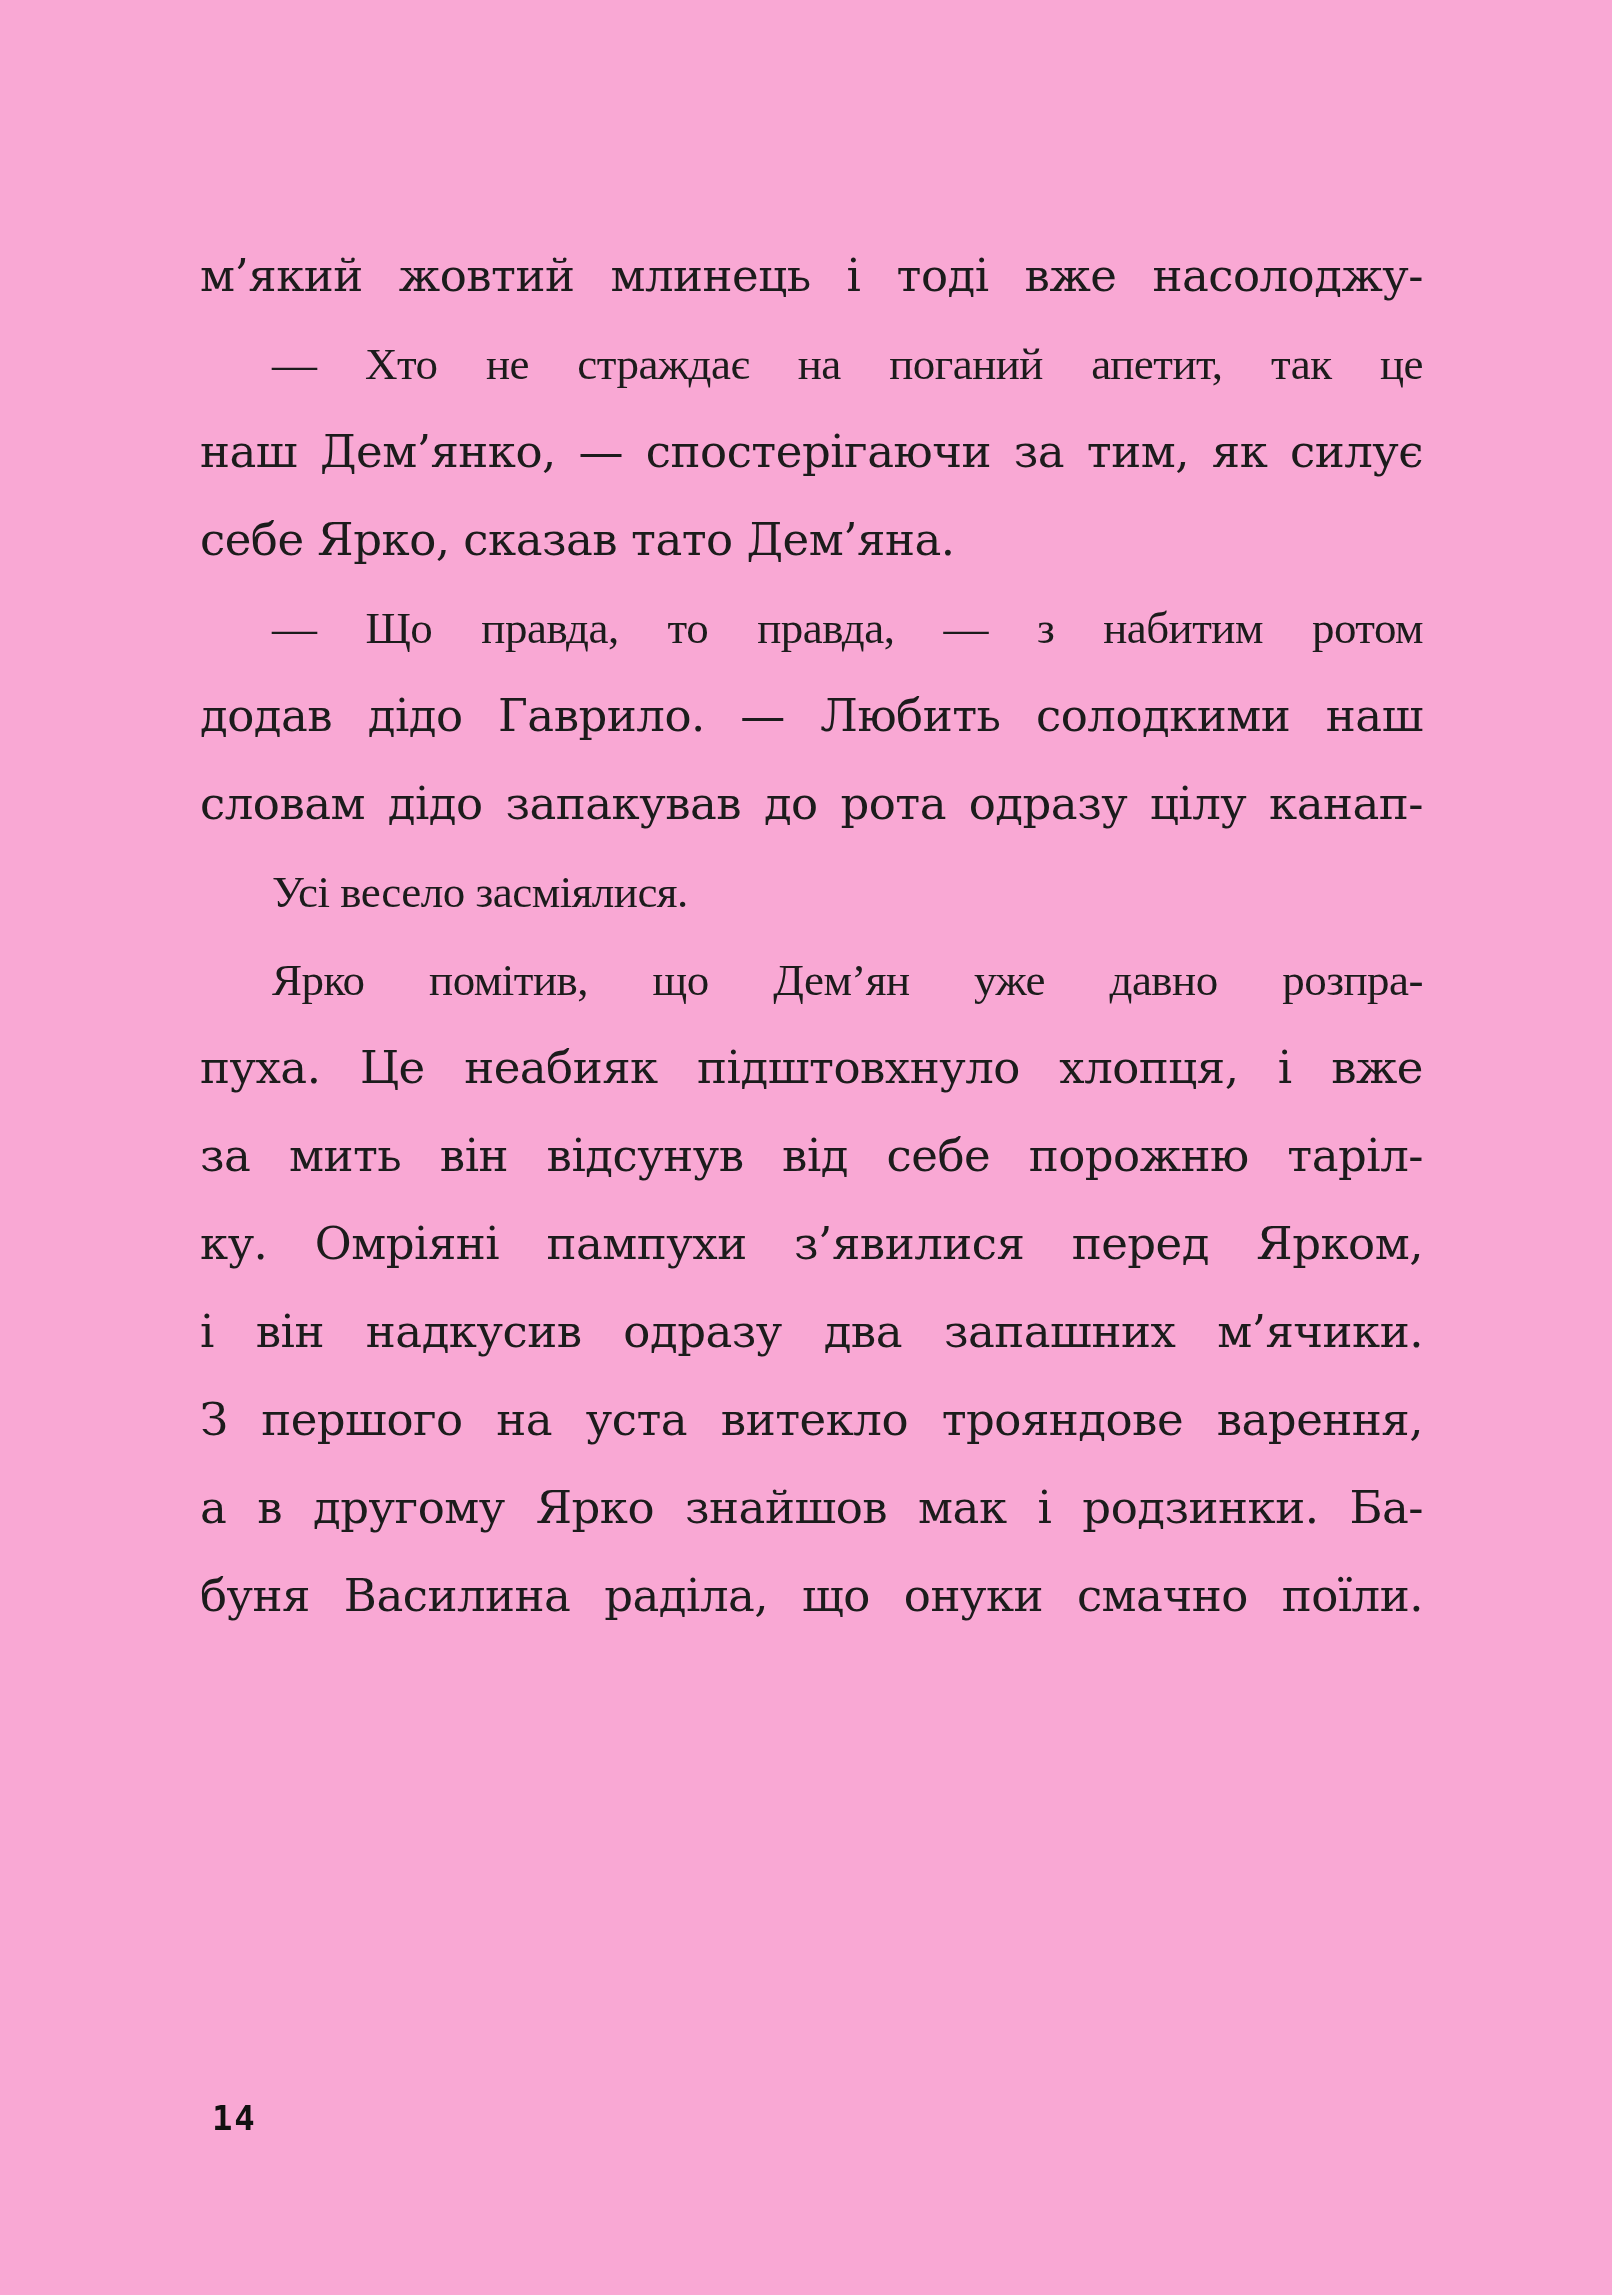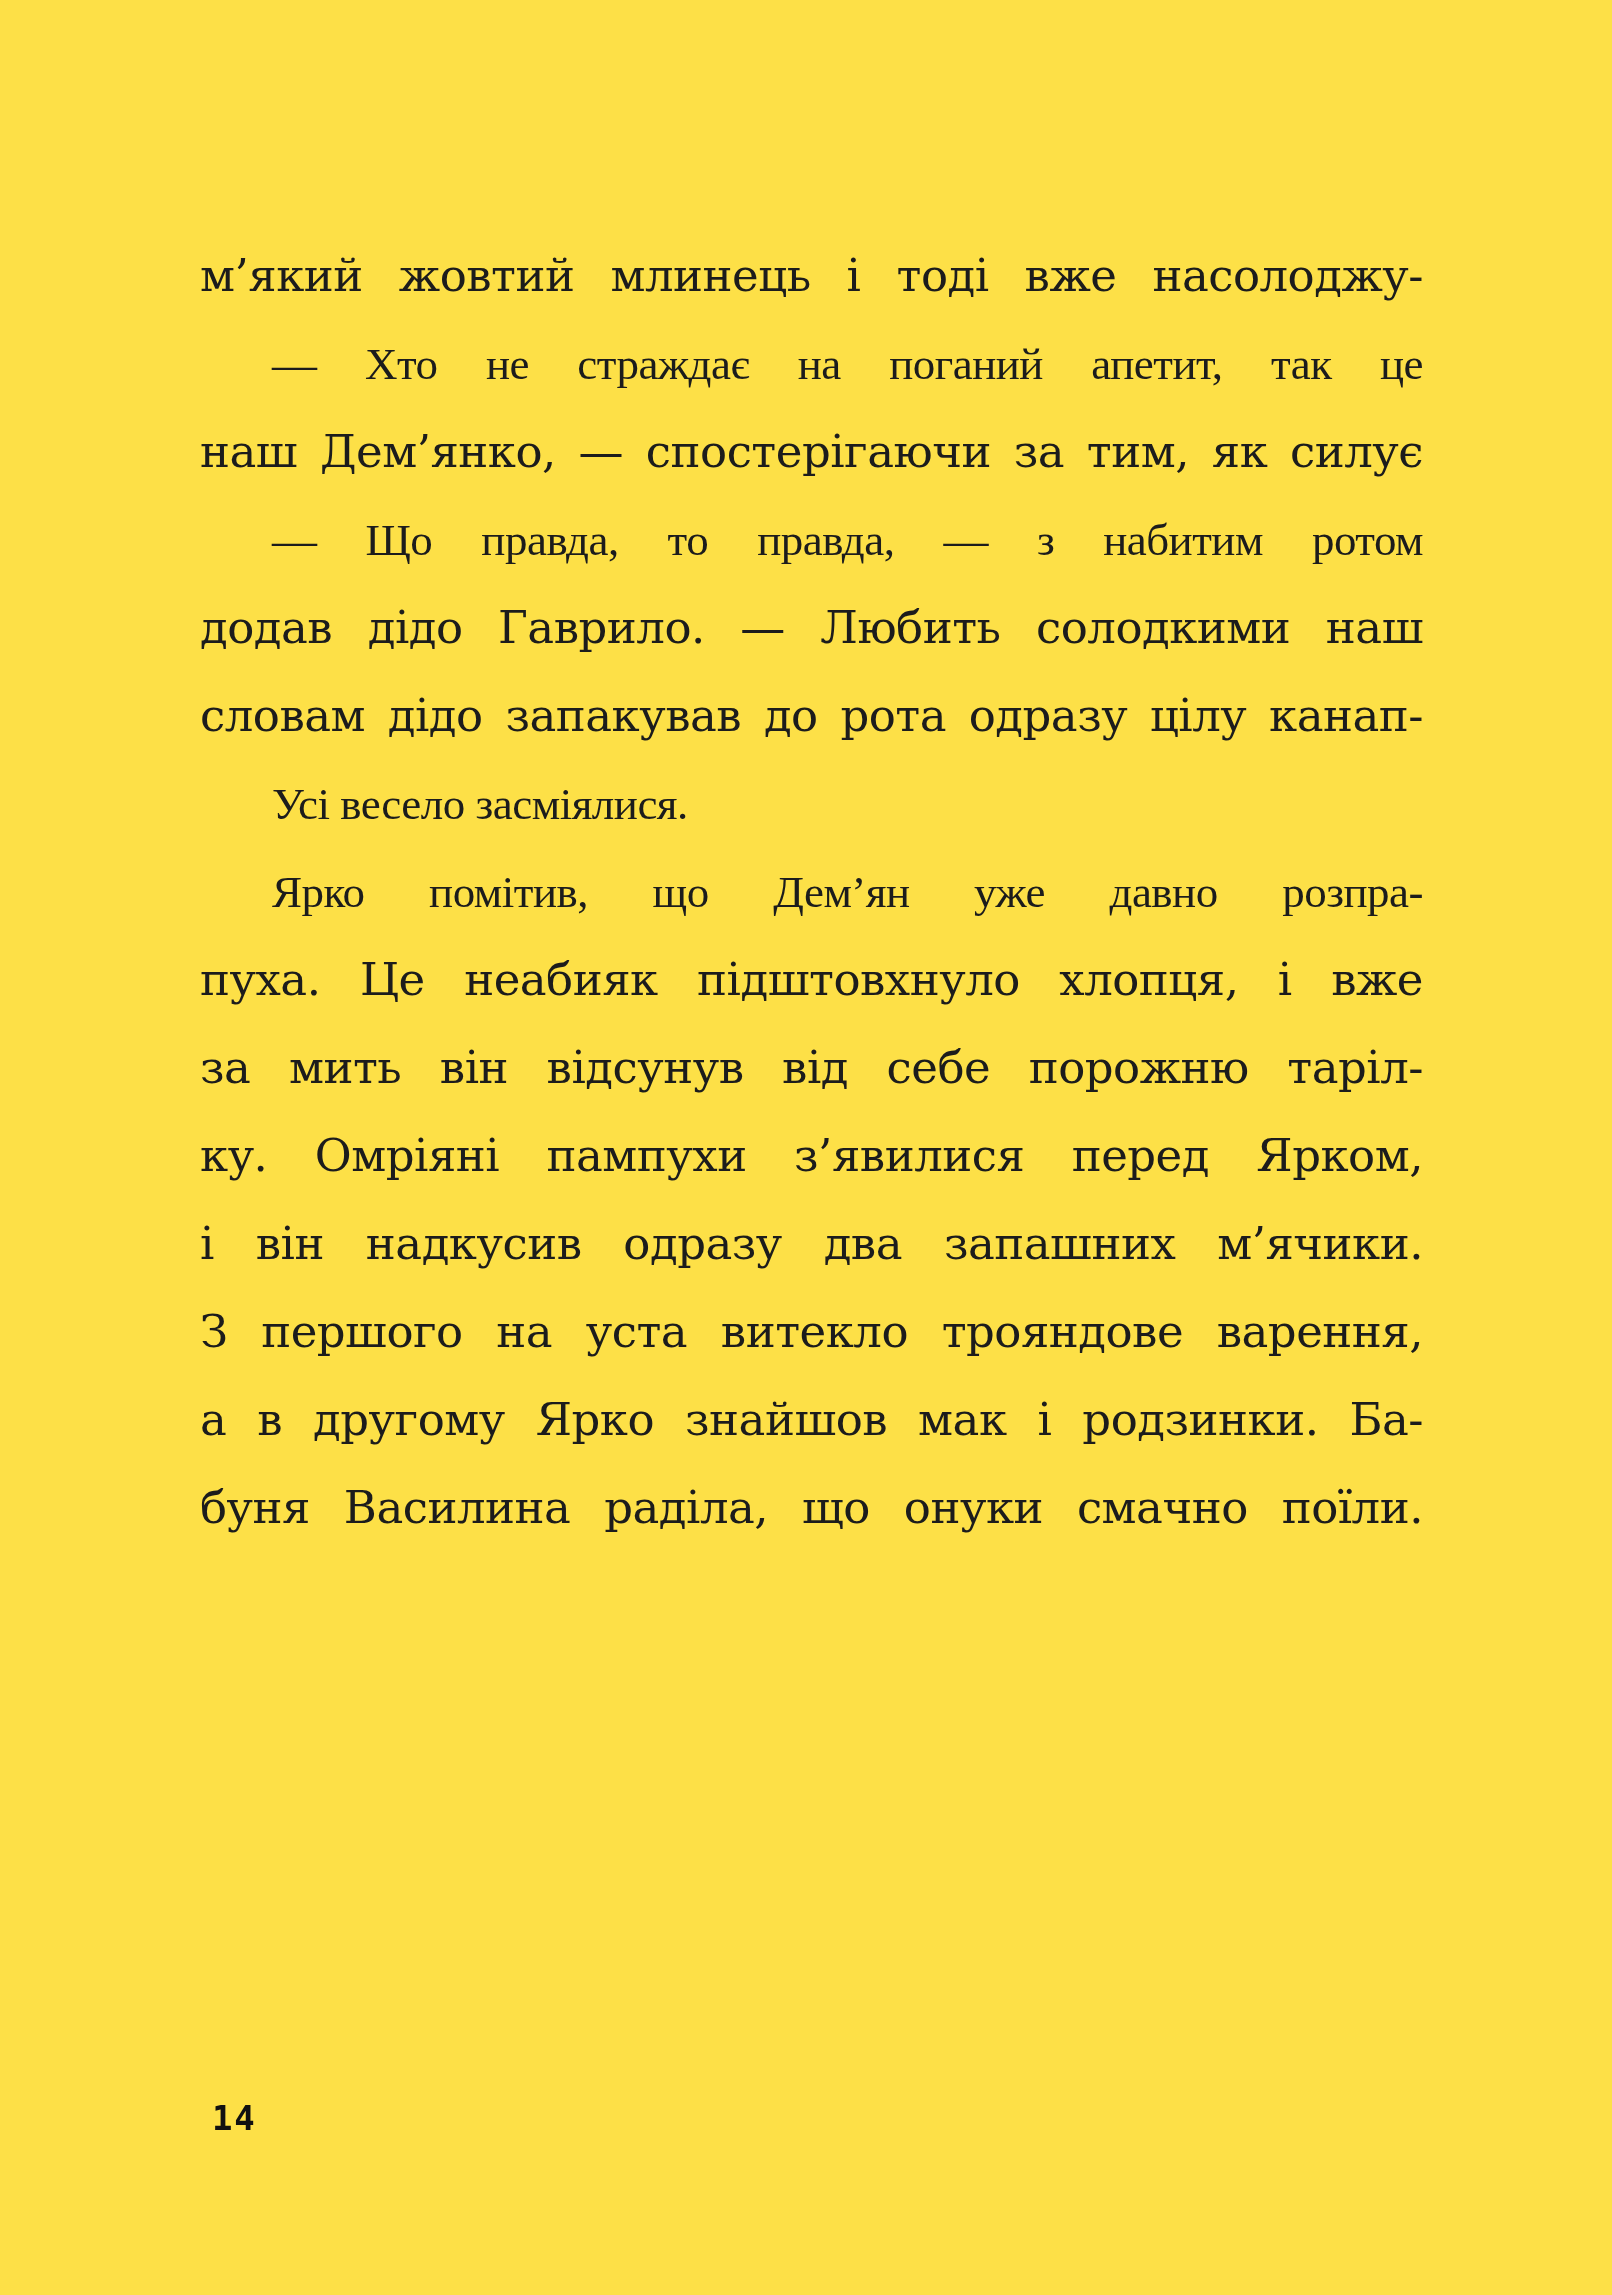--- a/index.html
+++ b/index.html
@@ -11,21 +11,21 @@
       width: 1613px;
       height: 2295px;
       position: relative;
       overflow: hidden;
     }
     .page {
       position: absolute;
       left: 0; top: 0;
       width: 1613px;
       height: 2295px;
-      background: #fde047;
+      background: #f9a8d4;
     }
     .text-block {
       position: absolute;
       left: 200px;
       top: 232px;
       width: 1223px;
     }
     .line {
       display: block;
       height: 88px;
@@ -58,20 +58,21 @@
     }
   </style>
 </head>
 <body>
 
 <div class="page">
   <div class="text-block">
     <span class="line">м’який жовтий млинець і тоді вже насолоджу-</span>
     <span class="line indent">— Хто не страждає на поганий апетит, так це</span>
     <span class="line">наш Дем’янко, — спостерігаючи за тим, як силує</span>
+    <span class="line last">себе Ярко, сказав тато Дем’яна.</span>
     <span class="line indent">— Що правда, то правда, — з набитим ротом</span>
     <span class="line">додав дідо Гаврило. — Любить солодкими наш</span>
     <span class="line">словам дідо запакував до рота одразу цілу канап-</span>
     <span class="line indent last">Усі весело засміялися.</span>
     <span class="line indent">Ярко помітив, що Дем’ян уже давно розпра-</span>
     <span class="line">пуха. Це неабияк підштовхнуло хлопця, і вже</span>
     <span class="line">за мить він відсунув від себе порожню таріл-</span>
     <span class="line">ку. Омріяні пампухи з’явилися перед Ярком,</span>
     <span class="line">і він надкусив одразу два запашних м’ячики.</span>
     <span class="line">З першого на уста витекло трояндове варення,</span>

